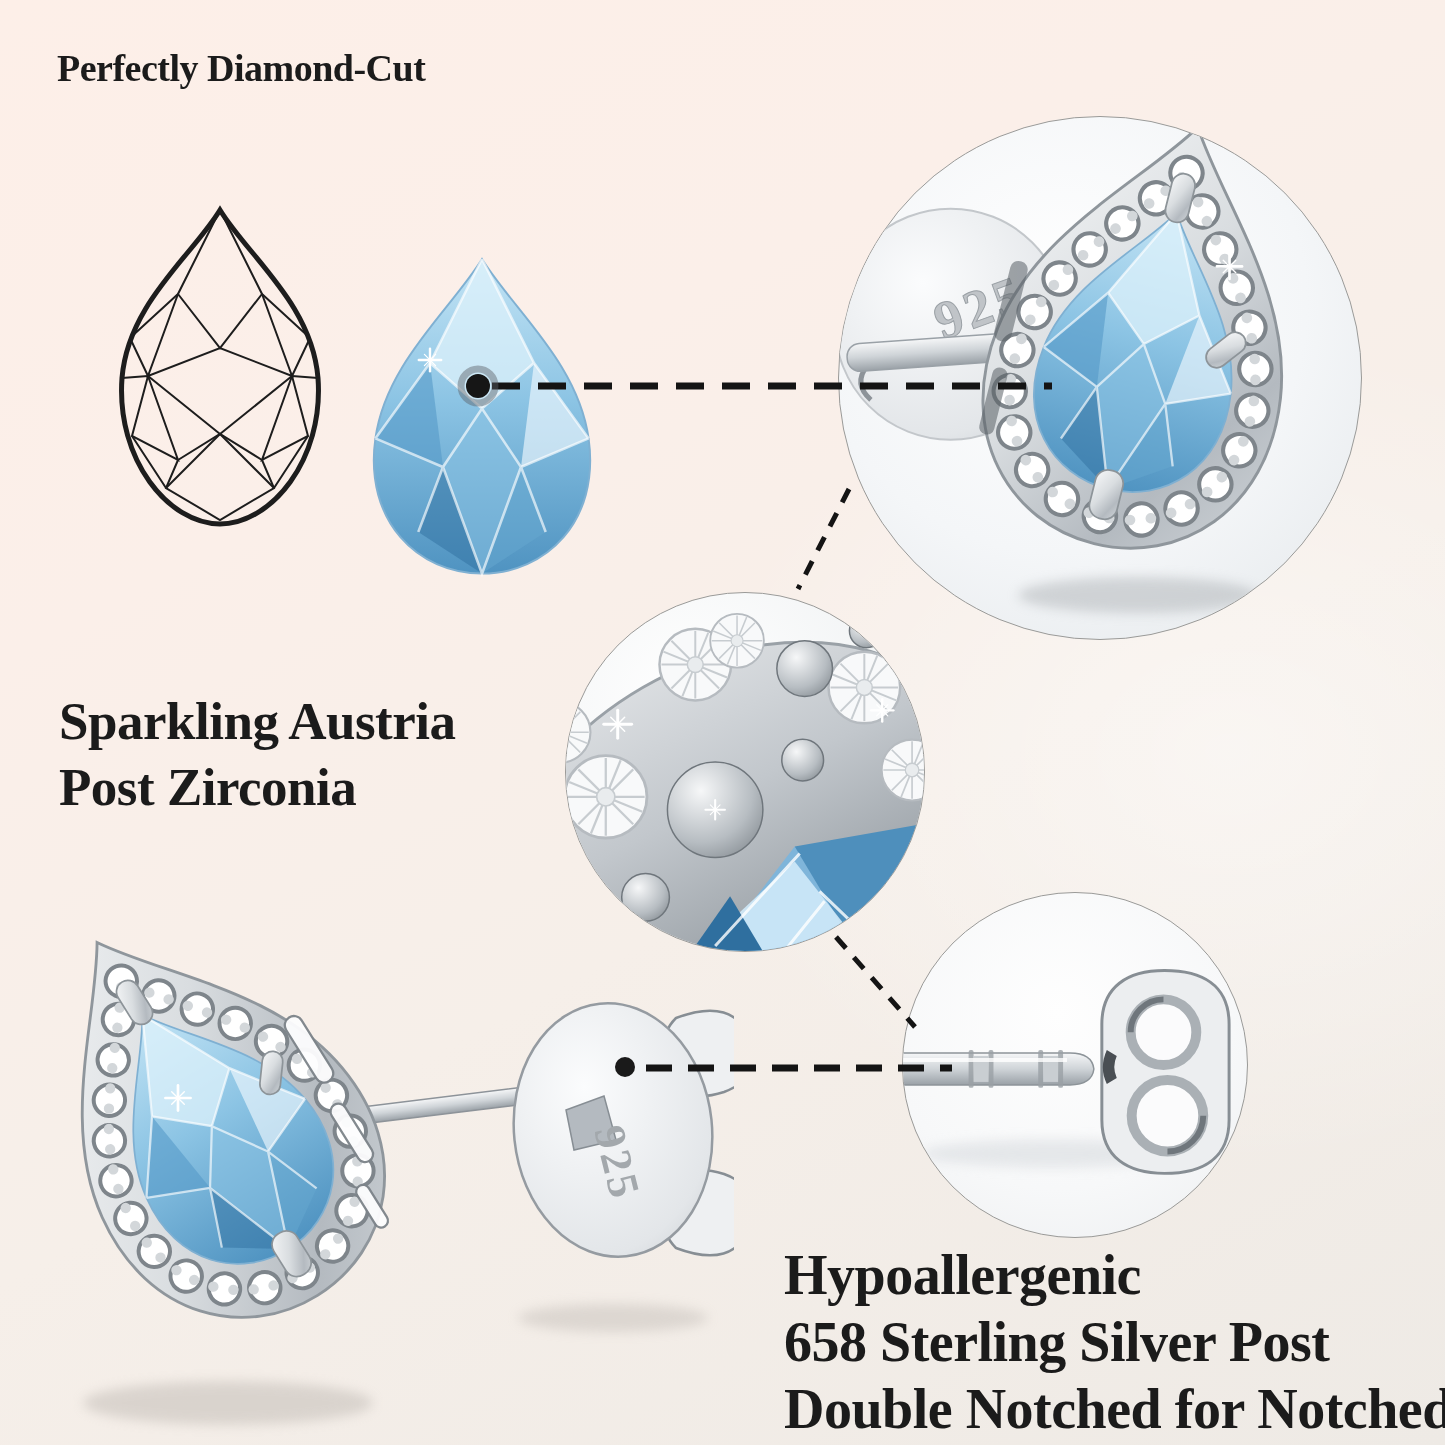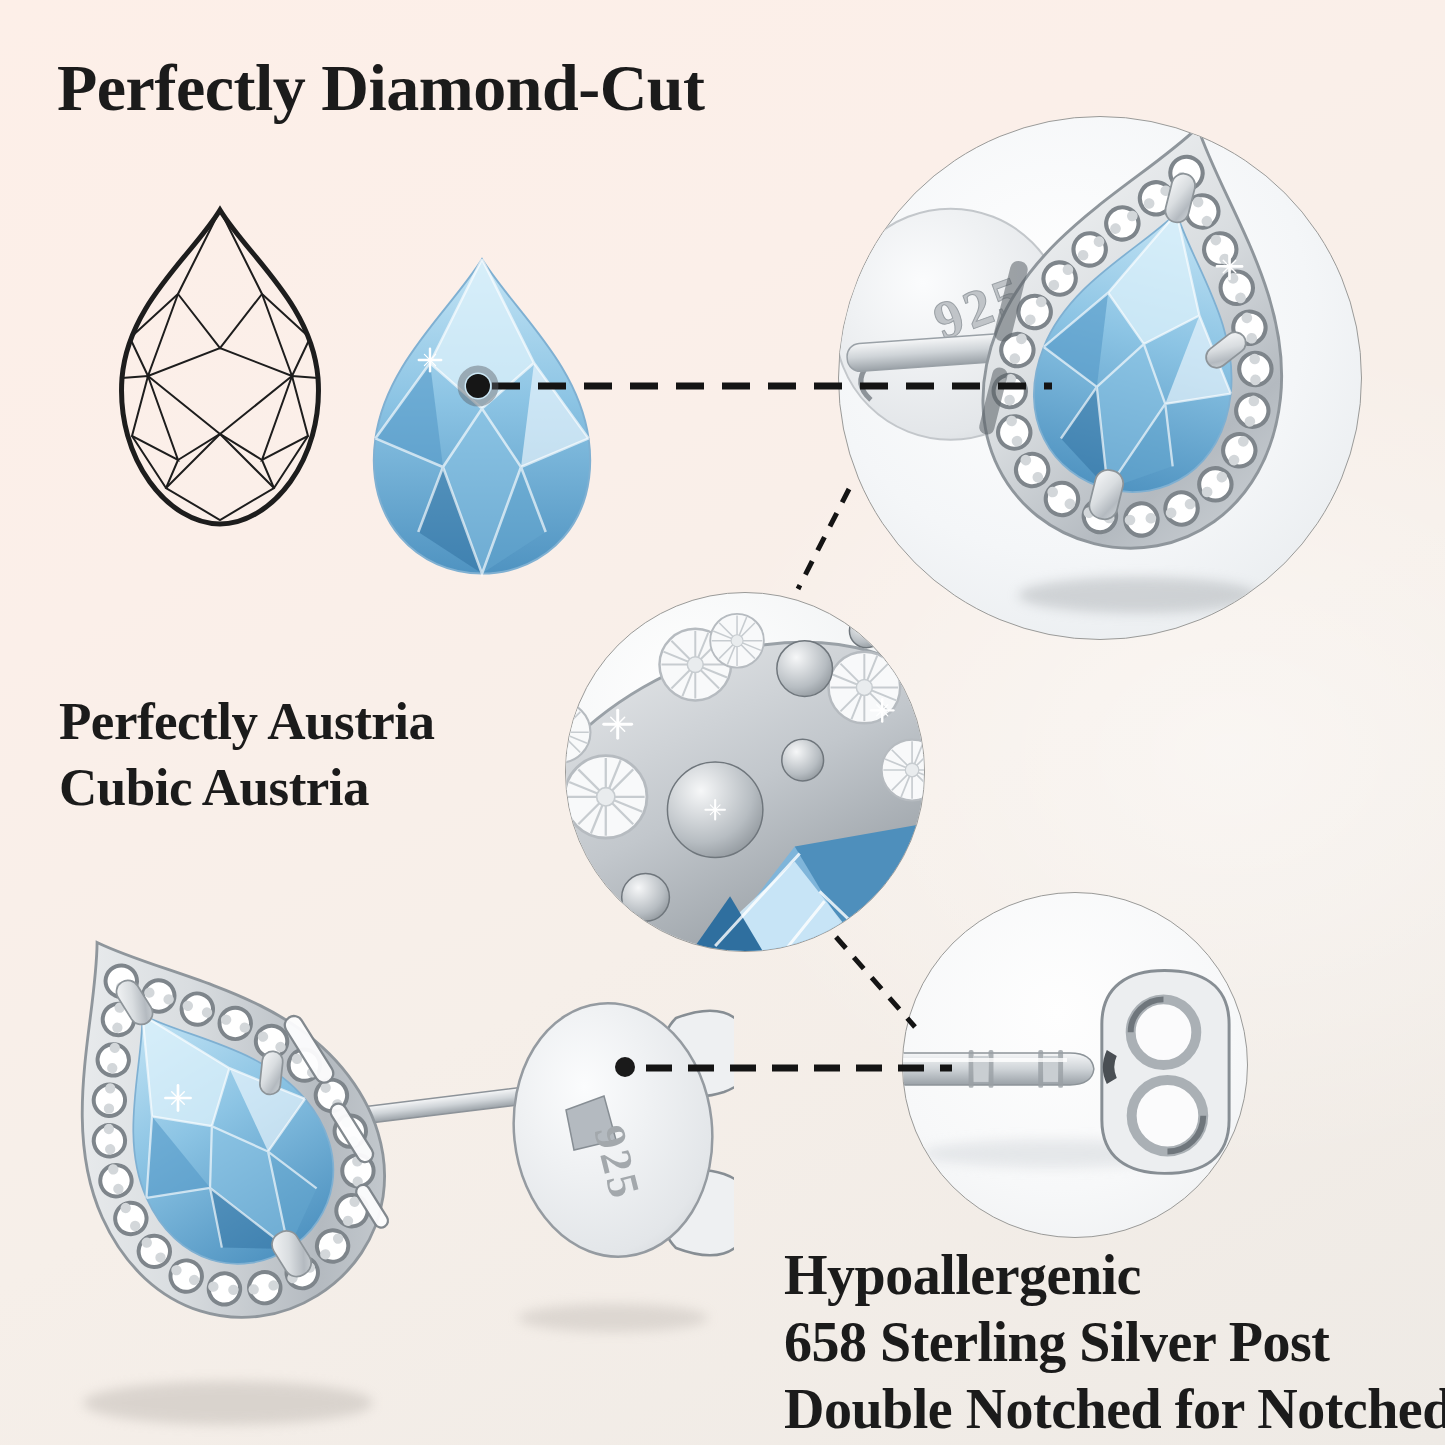--- a/index.html
+++ b/index.html
@@ -8,21 +8,21 @@
     background:
       radial-gradient(900px 700px at 85% 52%, rgba(255,255,255,.45), rgba(255,255,255,0) 60%),
       linear-gradient(152deg,#fdefe8 0%, #fbefe9 30%, #f6efe9 58%, #eeeae5 100%);
     font-family:"Liberation Serif", serif;
   }
   .headline{
     position:absolute;color:#1b1b1b;font-weight:700;letter-spacing:-0.5px;
     font-family:"Liberation Serif", serif;
   }
   .headline div{white-space:nowrap;}
-  #headline-top{left:57px;top:36px;font-size:66px;line-height:64px;margin-top:20px;}
+  #headline-top{left:57px;top:36px;font-size:38px;line-height:64px;}
   #headline-mid{left:59px;top:688px;font-size:53px;line-height:66px;}
   #headline-bottom{left:784px;top:1242px;font-size:56px;line-height:67px;}
   .callout-circle{
     position:absolute;border-radius:50%;overflow:hidden;
     border:1.6px solid #9a9a98;box-sizing:border-box;
   }
   #circle-front{left:838px;top:116px;width:524px;height:524px;
     background:radial-gradient(circle at 42% 36%, #ffffff 0%, #f4f6f8 55%, #e3e7ea 100%);}
   #circle-pave{left:565px;top:592px;width:360px;height:360px;
     background:radial-gradient(circle at 35% 30%, #ffffff 0%, #f2f4f5 60%, #e7eaec 100%);}
@@ -118,22 +118,22 @@
         <circle r="8" fill="#e9ecee" stroke="#c7ccd0" stroke-width="1.5"></circle>
       </g>
     </defs>
   </svg>
 
   <div class="headline" id="headline-top">
     <div>Perfectly Diamond-Cut</div>
   </div>
 
   <div class="headline" id="headline-mid">
-    <div>Perfectly Austria</div>
-    <div>Cubic Austria</div>
+    <div>Sparkling Austria</div>
+    <div>Post Zirconia</div>
   </div>
 
   <div class="headline" id="headline-bottom">
     <div>Hypoallergenic</div>
     <div>658 Sterling Silver Post</div>
     <div>Double Notched for Notched</div>
   </div>
 
   <svg id="pear-diagram" viewBox="0 0 224 340">
     <g fill="none" stroke="#1d1d1d">

